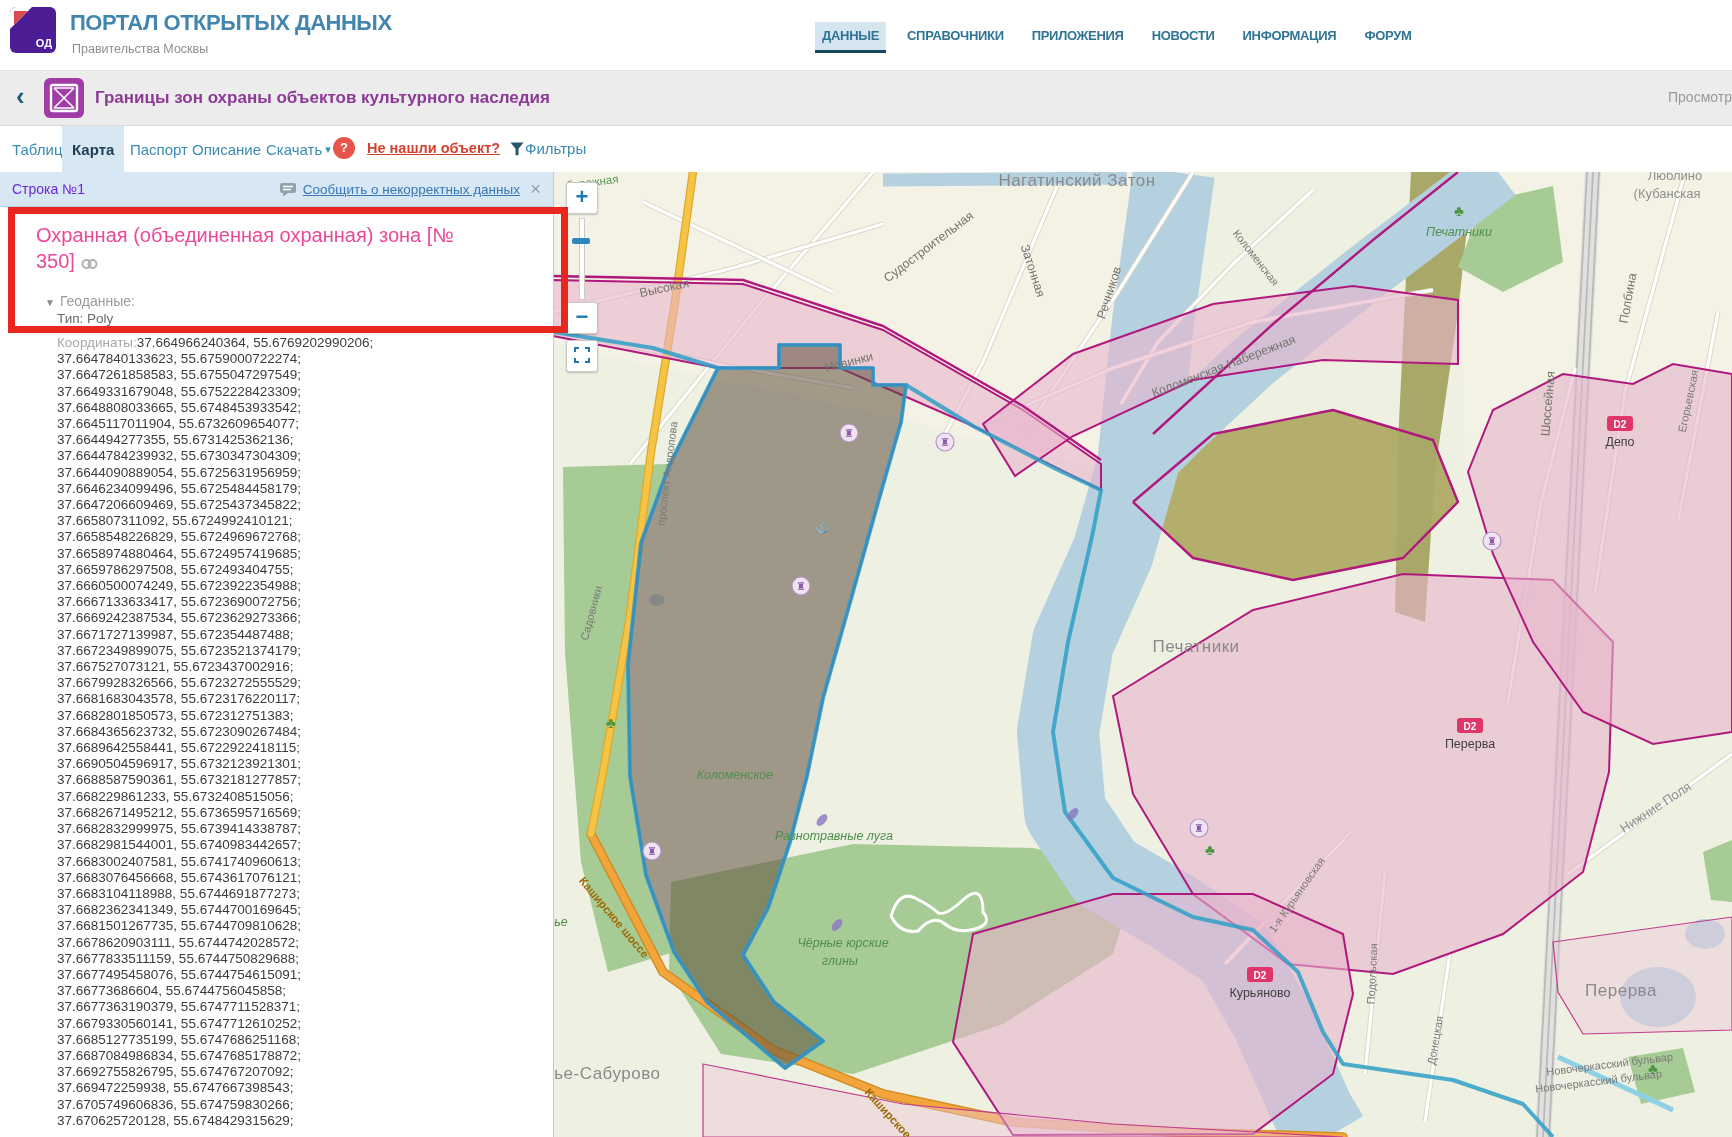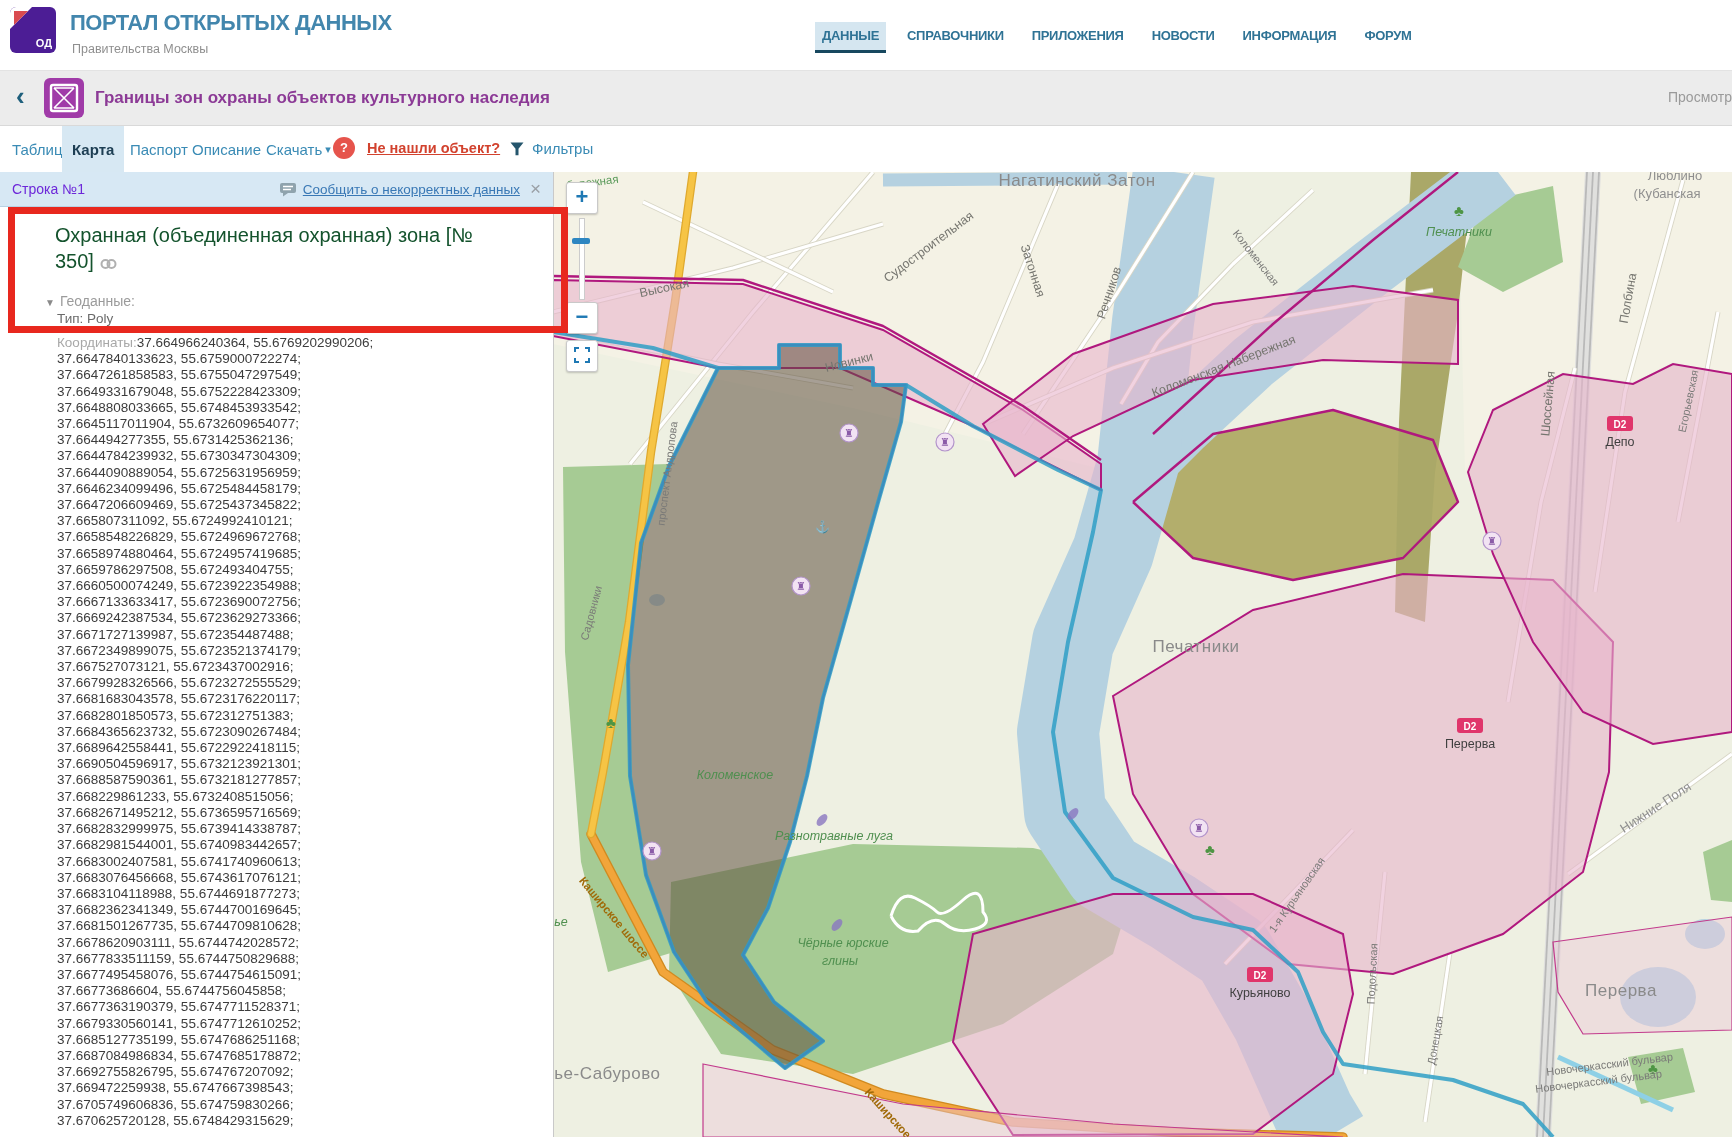--- a/index.html
+++ b/index.html
@@ -41,21 +41,21 @@
   .tabs{position:absolute;left:0;top:126px;width:1732px;height:46px;background:#fff;}
   .tab{position:absolute;top:0;height:46px;display:flex;align-items:center;padding:0 10px;
         font-size:15px;color:var(--accent);cursor:pointer;}
   .tab.active{background:#d7e8f3;color:#1d3e53;font-weight:bold;}
   .caret{font-size:11px;color:var(--accent);margin-left:3px;}
   .qmark{position:absolute;left:333px;top:11px;width:22px;height:22px;border-radius:50%;
         background:#e6544c;color:#fff;font-size:13px;font-weight:bold;text-align:center;
         line-height:22px;cursor:pointer;}
   .notfound{position:absolute;left:367px;top:14px;font-size:14.5px;color:#d2422e;
         font-weight:bold;text-decoration:underline;cursor:pointer;}
-  .filters{position:absolute;left:510px;top:14px;display:flex;gap:7px;align-items:center;
+  .filters{position:absolute;left:510px;top:14px;display:flex;gap:0;align-items:center;
         cursor:pointer;}
   .filters span{font-size:15px;color:var(--accent);}
 
   
   #mapwrap{position:absolute;left:553px;top:172px;width:1179px;height:965px;overflow:hidden;}
   .m-base{fill:#eef0e2;}
   .m-beige{fill:#f4f2e5;}
   .m-green{fill:#a6cb94;}
   .m-khaki{fill:#b3ae6c;}
   .m-olive{fill:#aaa868;}
@@ -103,21 +103,21 @@
   
   #panel{position:absolute;left:0;top:172px;width:553px;height:965px;background:#fff;
         border-right:1px solid #c9c9c9;z-index:5;overflow:hidden;}
   .p-head{height:34px;background:#d7e8f4;border-bottom:1px solid #b9d2e4;display:flex;
         align-items:center;padding:0 12px;}
   .p-row{font-size:14px;color:#6d28d9;}
   .p-spacer{flex:1;}
   .p-report{font-size:13.5px;color:var(--link_blue);text-decoration:underline;cursor:pointer;
         margin:0 10px 0 6px;}
   .p-close{font-size:19px;color:#9aa0a6;cursor:pointer;}
-  .p-title{margin:15px 20px 0 55px;width:452px;font-size:20px;color:#14532d;line-height:26px;}
+  .p-title{margin:15px 20px 0 36px;width:452px;font-size:20px;color:#ec4899;line-height:26px;}
   .linkicon{display:inline-block;vertical-align:-2px;margin-left:6px;}
   .p-geo{margin:17px 0 0 45px;font-size:14px;color:#9b9b9b;}
   .p-geo .tri{font-size:10px;color:#8a8a8a;margin-right:5px;}
   .p-type{margin:2px 0 0 57px;font-size:13.5px;color:#6a6a6a;}
   .p-coords{margin:9px 0 0 57px;font-size:13.5px;line-height:16.2px;color:#3c3c3c;}
   .p-coords .clabel{color:#a8a8a8;}
   
   #redbox{position:absolute;left:8px;top:207px;width:546px;height:112px;
         border:7px solid var(--red);z-index:8;pointer-events:none;}
 </style>

